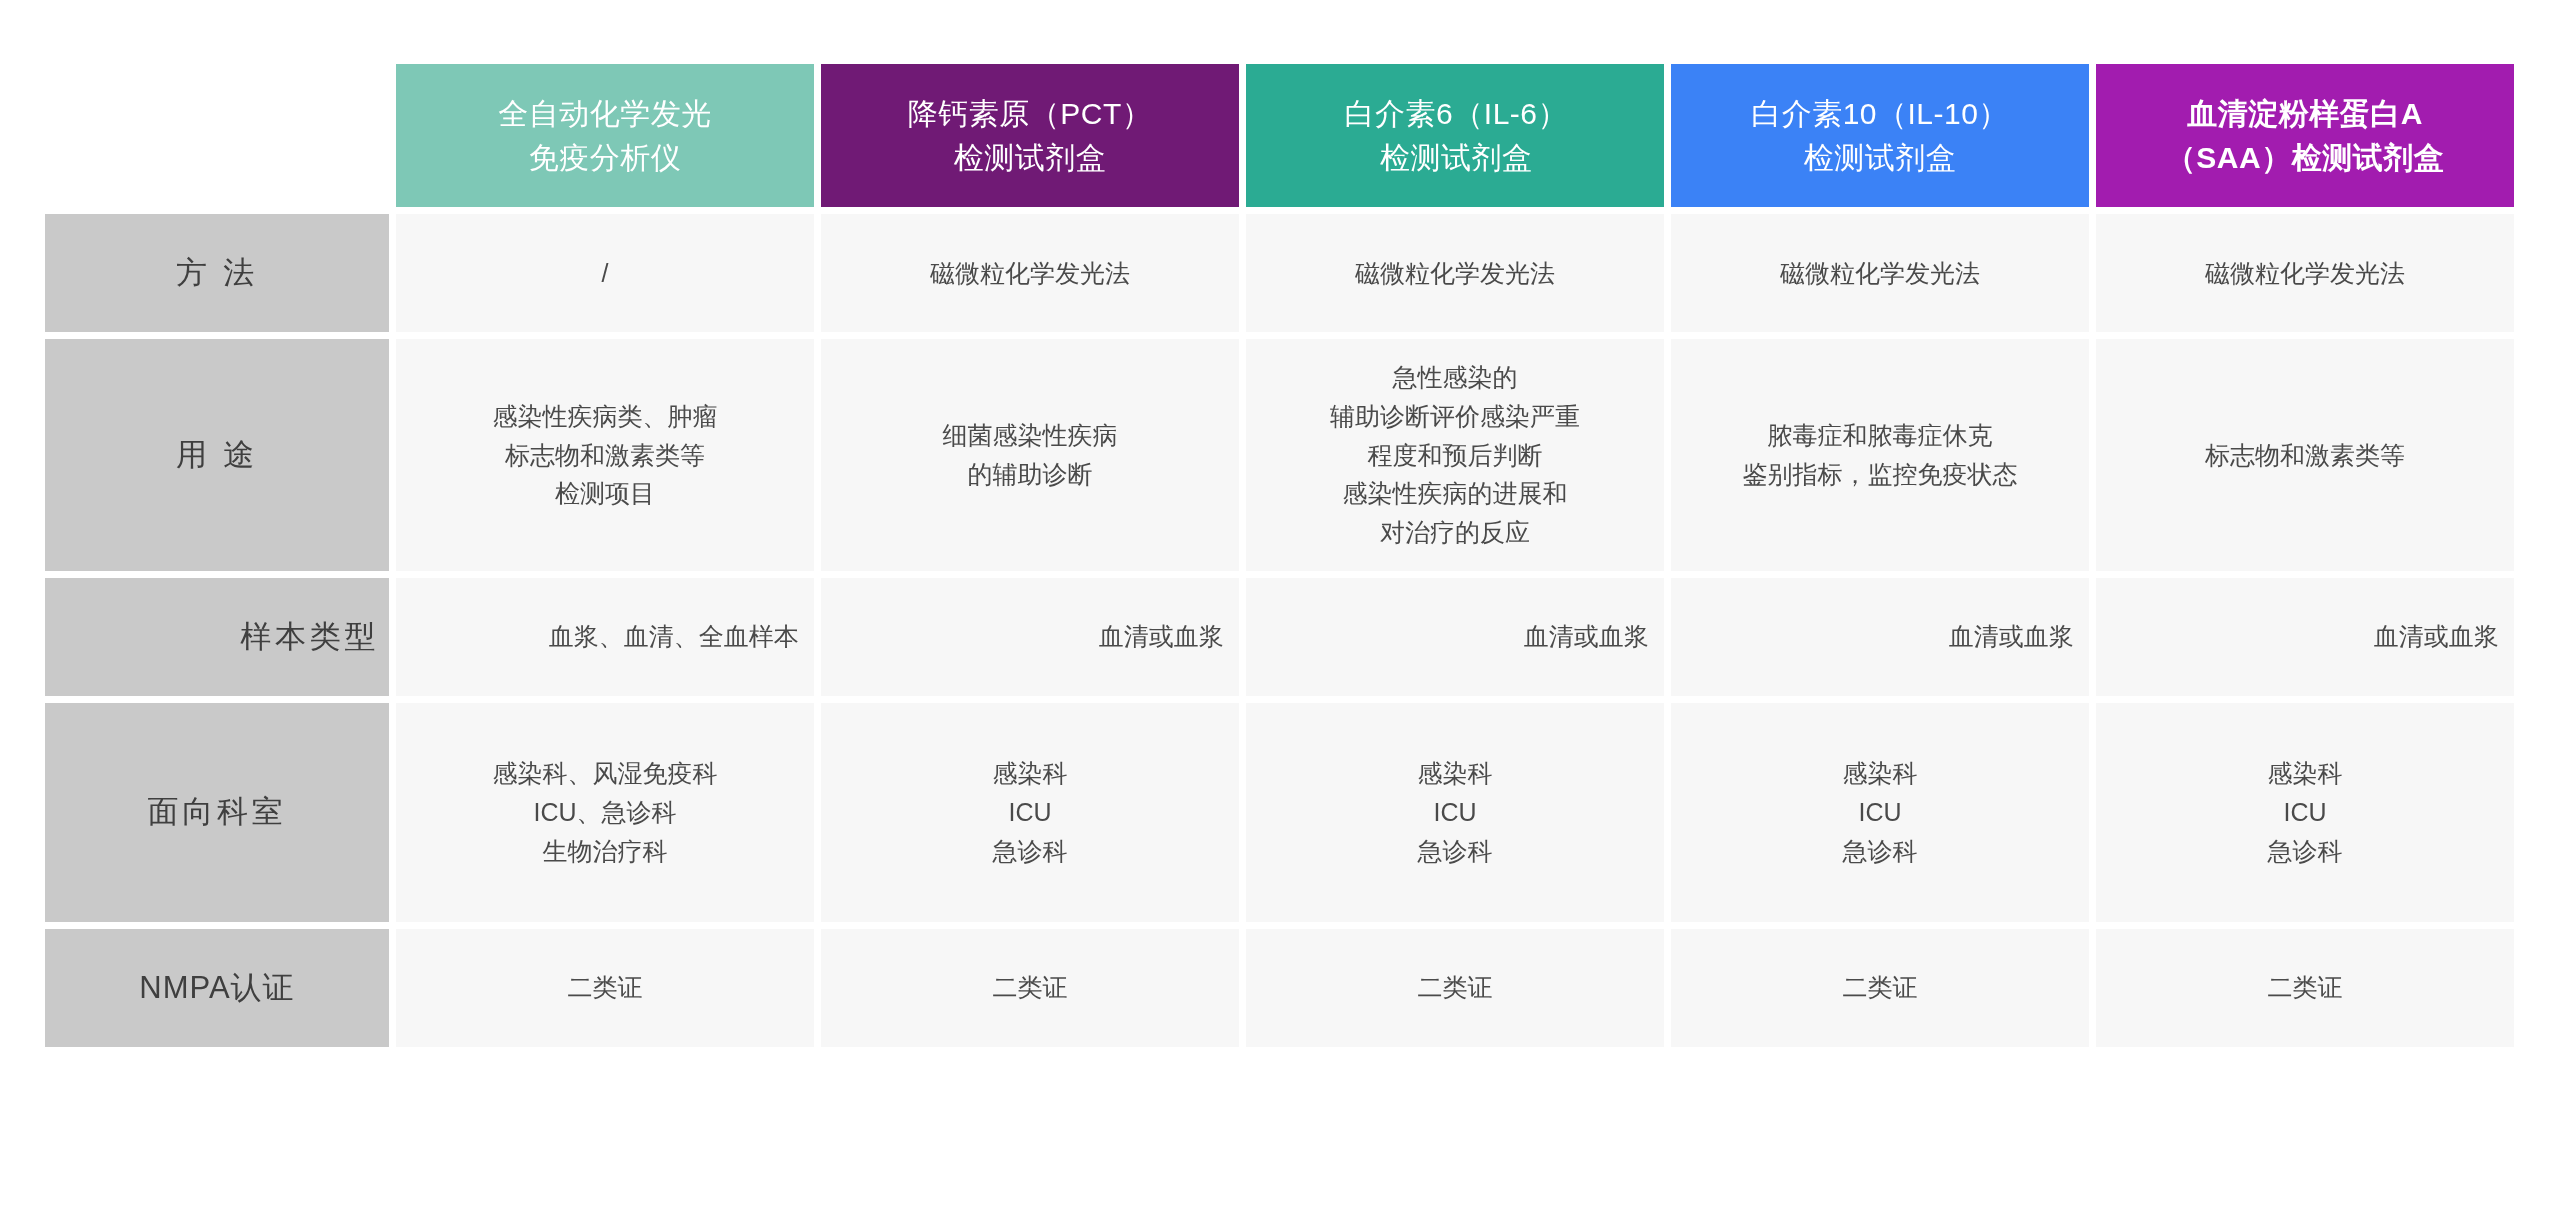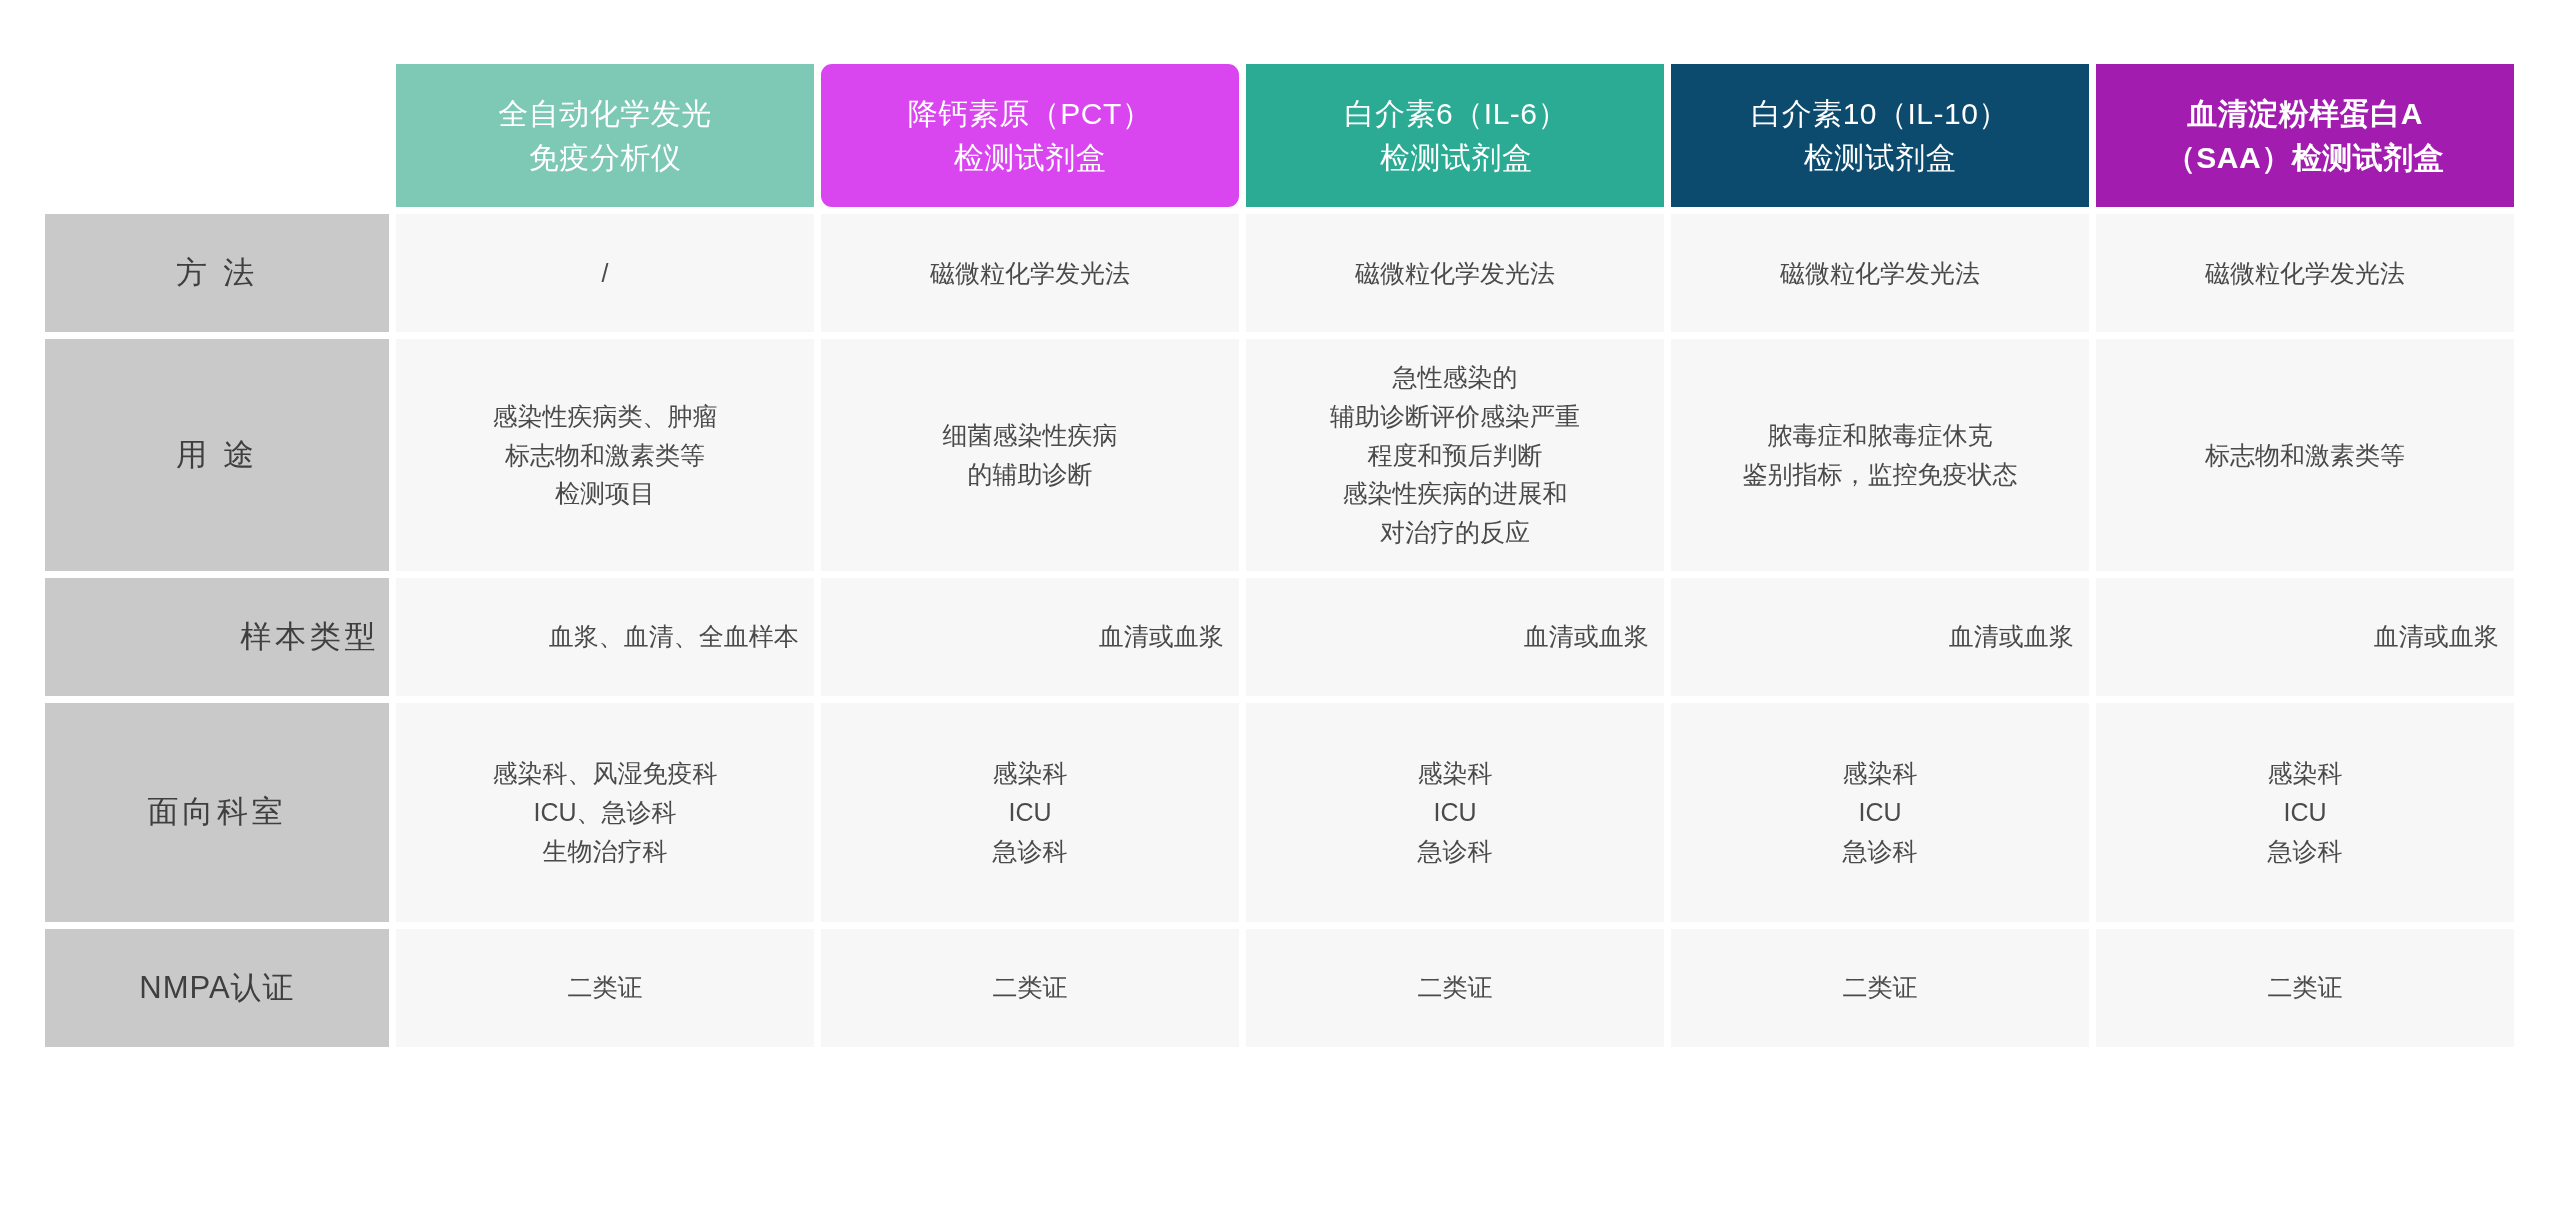--- a/index.html
+++ b/index.html
@@ -95,25 +95,25 @@
       <col class="datacol">
       <col class="datacol">
       <col class="datacol">
       <col class="datacol">
     </colgroup>
     <thead>
       <tr>
         <th class="corner"></th>
         <th class="colhead" style="background: rgb(126, 200, 182); white-space: pre-line;">全自动化学发光
 免疫分析仪</th>
-        <th class="colhead" style="background: #d946ef; white-space: pre-line; border-radius: 11px;">降钙素原（PCT）
+        <th class="colhead" style="background: #701a75; white-space: pre-line;">降钙素原（PCT）
 检测试剂盒</th>
         <th class="colhead" style="background: rgb(43, 171, 147); white-space: pre-line; padding-left: 16px;">白介素6（IL-6）
 检测试剂盒</th>
-        <th class="colhead" style="background: #0c4a6e; white-space: pre-line;">白介素10（IL-10）
+        <th class="colhead" style="background: #3b82f6; white-space: pre-line;">白介素10（IL-10）
 检测试剂盒</th>
         <th class="colhead" style="background: #a21caf; white-space: pre-line; font-weight: bold;">血清淀粉样蛋白A
 （SAA）检测试剂盒</th>
       </tr>
     </thead>
     <tbody>
       <tr class="r-method">
         <td class="rowhead">方 法</td>
         <td class="cell">/</td>
         <td class="cell">磁微粒化学发光法</td>

